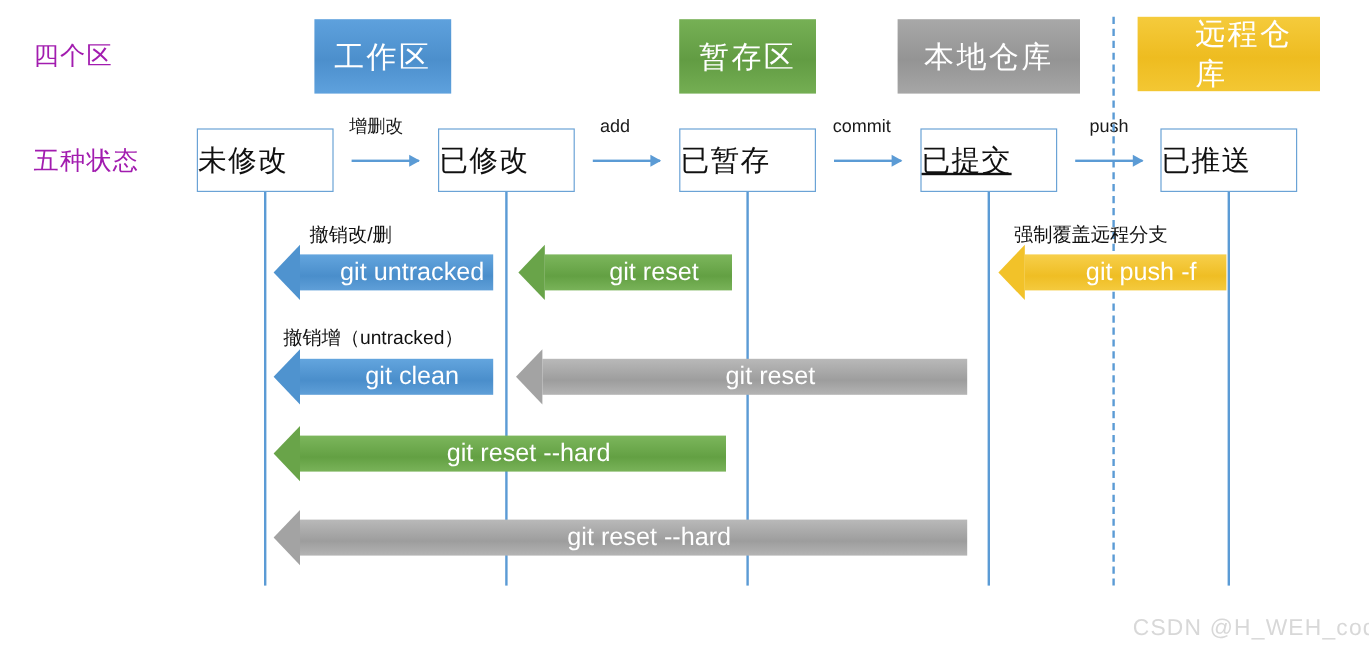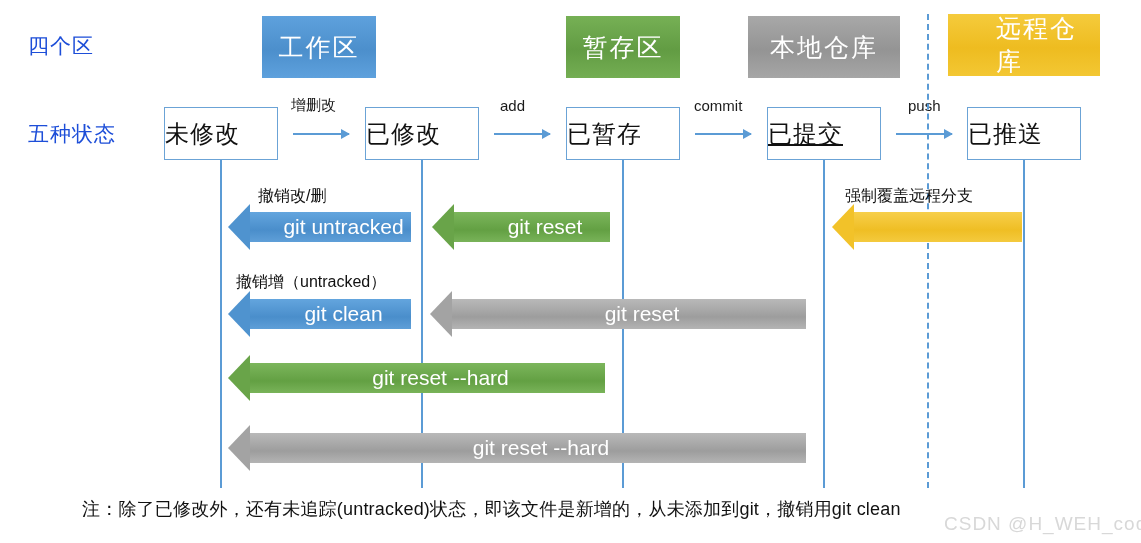--- a/index.html
+++ b/index.html
@@ -15,21 +15,21 @@
     width: 1141px;
     height: 543px;
     background: #ffffff;
     overflow: hidden;
   }
 
   
   .row-caption {
     position: absolute;
     font-size: 21px;
-    color: #1d4ed8;
+    color: #a21caf;
     letter-spacing: 1px;
     white-space: nowrap;
   }
 
   
   .zone {
     position: absolute;
     display: flex;
     align-items: center;
     justify-content: center;
@@ -219,20 +219,21 @@
   </div>
 
   <div class="block-arrow ba-green" style="left:454px; top:212px; width:156px; height:30px;">
     <div class="ba-head" style="left:-22px; border-right:22px solid #69a449; border-top:23px solid transparent; border-bottom:23px solid transparent;"></div>
     <span class="ba-label">git reset</span>
   </div>
 
   <div class="arrow-caption" style="left:845px; top:186px;">强制覆盖远程分支</div>
   <div class="block-arrow ba-orange" style="left:854px; top:212px; width:168px; height:30px;">
     <div class="ba-head" style="left:-22px; border-right:22px solid #f2c229; border-top:23px solid transparent; border-bottom:23px solid transparent;"></div>
+    <span class="ba-label">git push -f</span>
   </div>
 
   <div class="arrow-caption" style="left:236px; top:272px;">撤销增（untracked）</div>
   <div class="block-arrow ba-blue" style="left:250px; top:299px; width:161px; height:30px;">
     <div class="ba-head" style="left:-22px; border-right:22px solid #4f93cf; border-top:23px solid transparent; border-bottom:23px solid transparent;"></div>
     <span class="ba-label">git clean</span>
   </div>
 
   <div class="block-arrow ba-gray" style="left:452px; top:299px; width:354px; height:30px;">
     <div class="ba-head" style="left:-22px; border-right:22px solid #a3a3a3; border-top:23px solid transparent; border-bottom:23px solid transparent;"></div>
@@ -242,16 +243,15 @@
   <div class="block-arrow ba-green" style="left:250px; top:363px; width:355px; height:30px;">
     <div class="ba-head" style="left:-22px; border-right:22px solid #69a449; border-top:23px solid transparent; border-bottom:23px solid transparent;"></div>
     <span class="ba-label">git reset --hard</span>
   </div>
 
   <div class="block-arrow ba-gray" style="left:250px; top:433px; width:556px; height:30px;">
     <div class="ba-head" style="left:-22px; border-right:22px solid #a3a3a3; border-top:23px solid transparent; border-bottom:23px solid transparent;"></div>
     <span class="ba-label">git reset --hard</span>
   </div>
 
-  <div class="footnote" style="left:82px; top:497px;">注：除了已修改外，还有未追踪(untracked)状态，即该文件是新增的，从未添加到git，撤销用git clean</div>
   <div class="watermark" style="left:944px; top:513px;">CSDN @H_WEH_coder</div>
 
 </div>
 
 </body></html>

